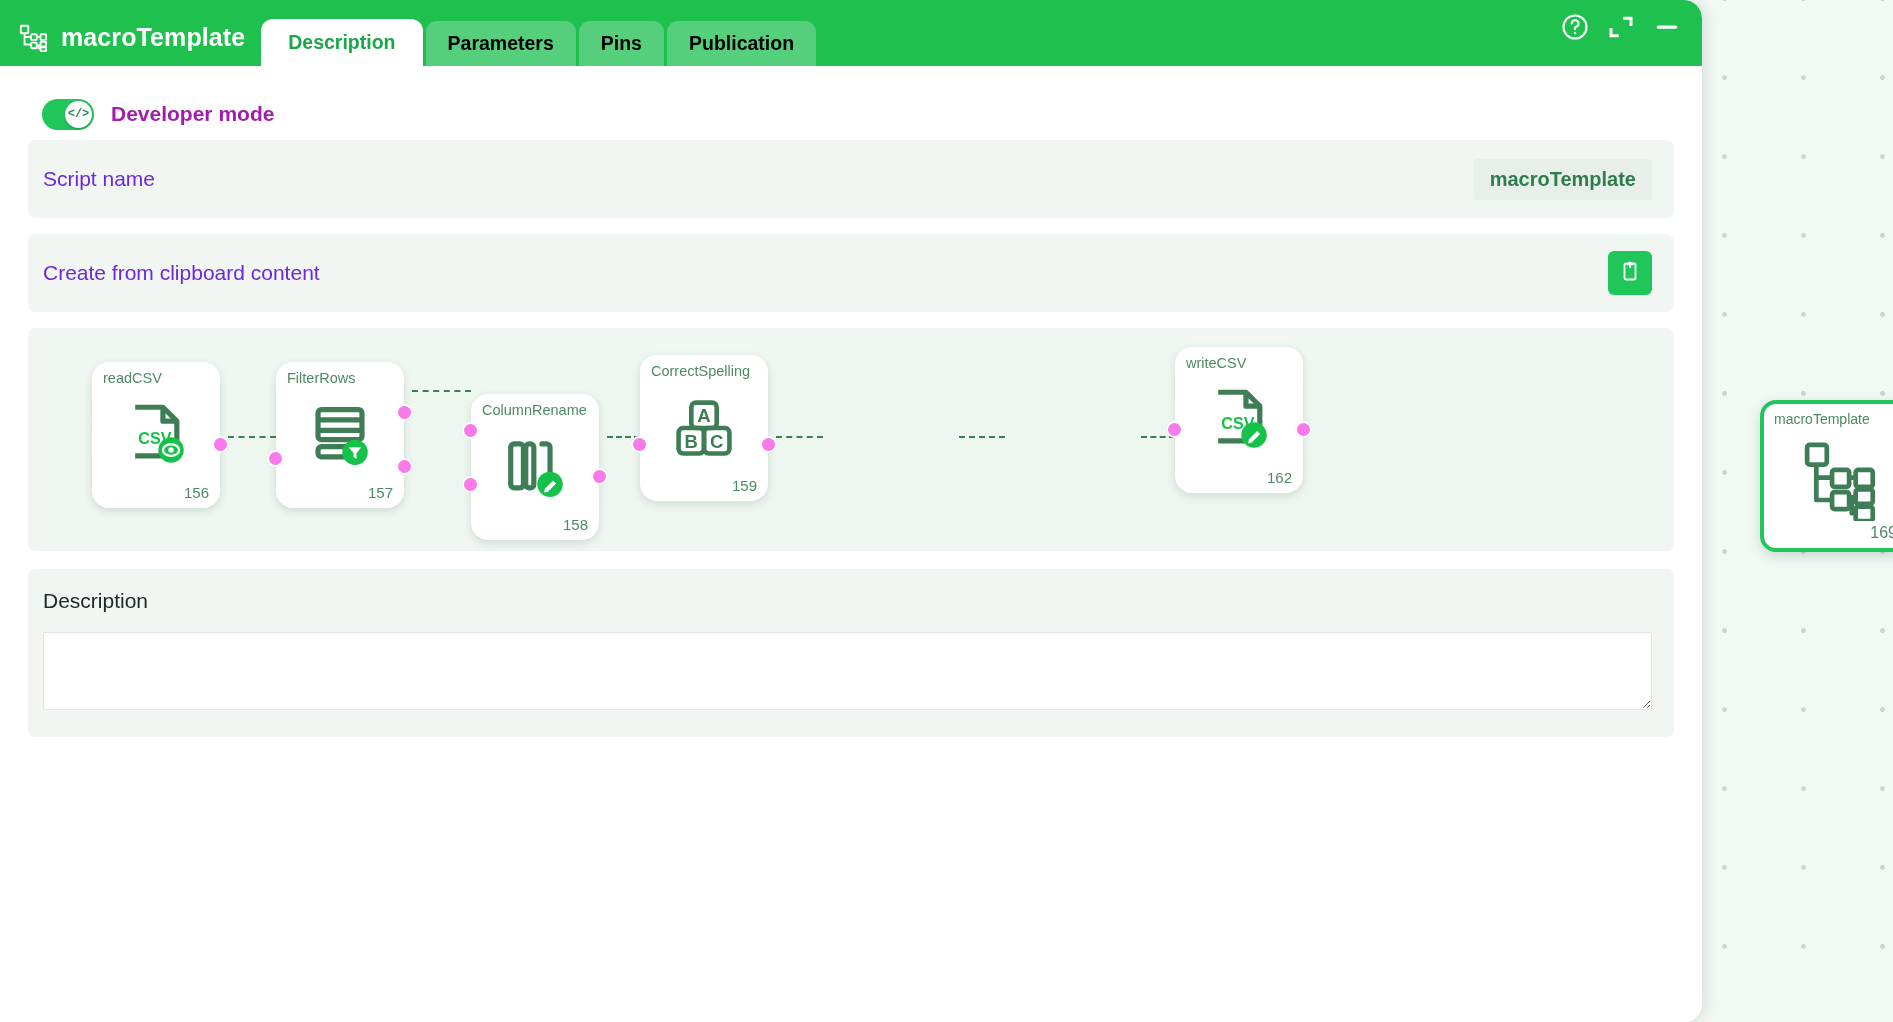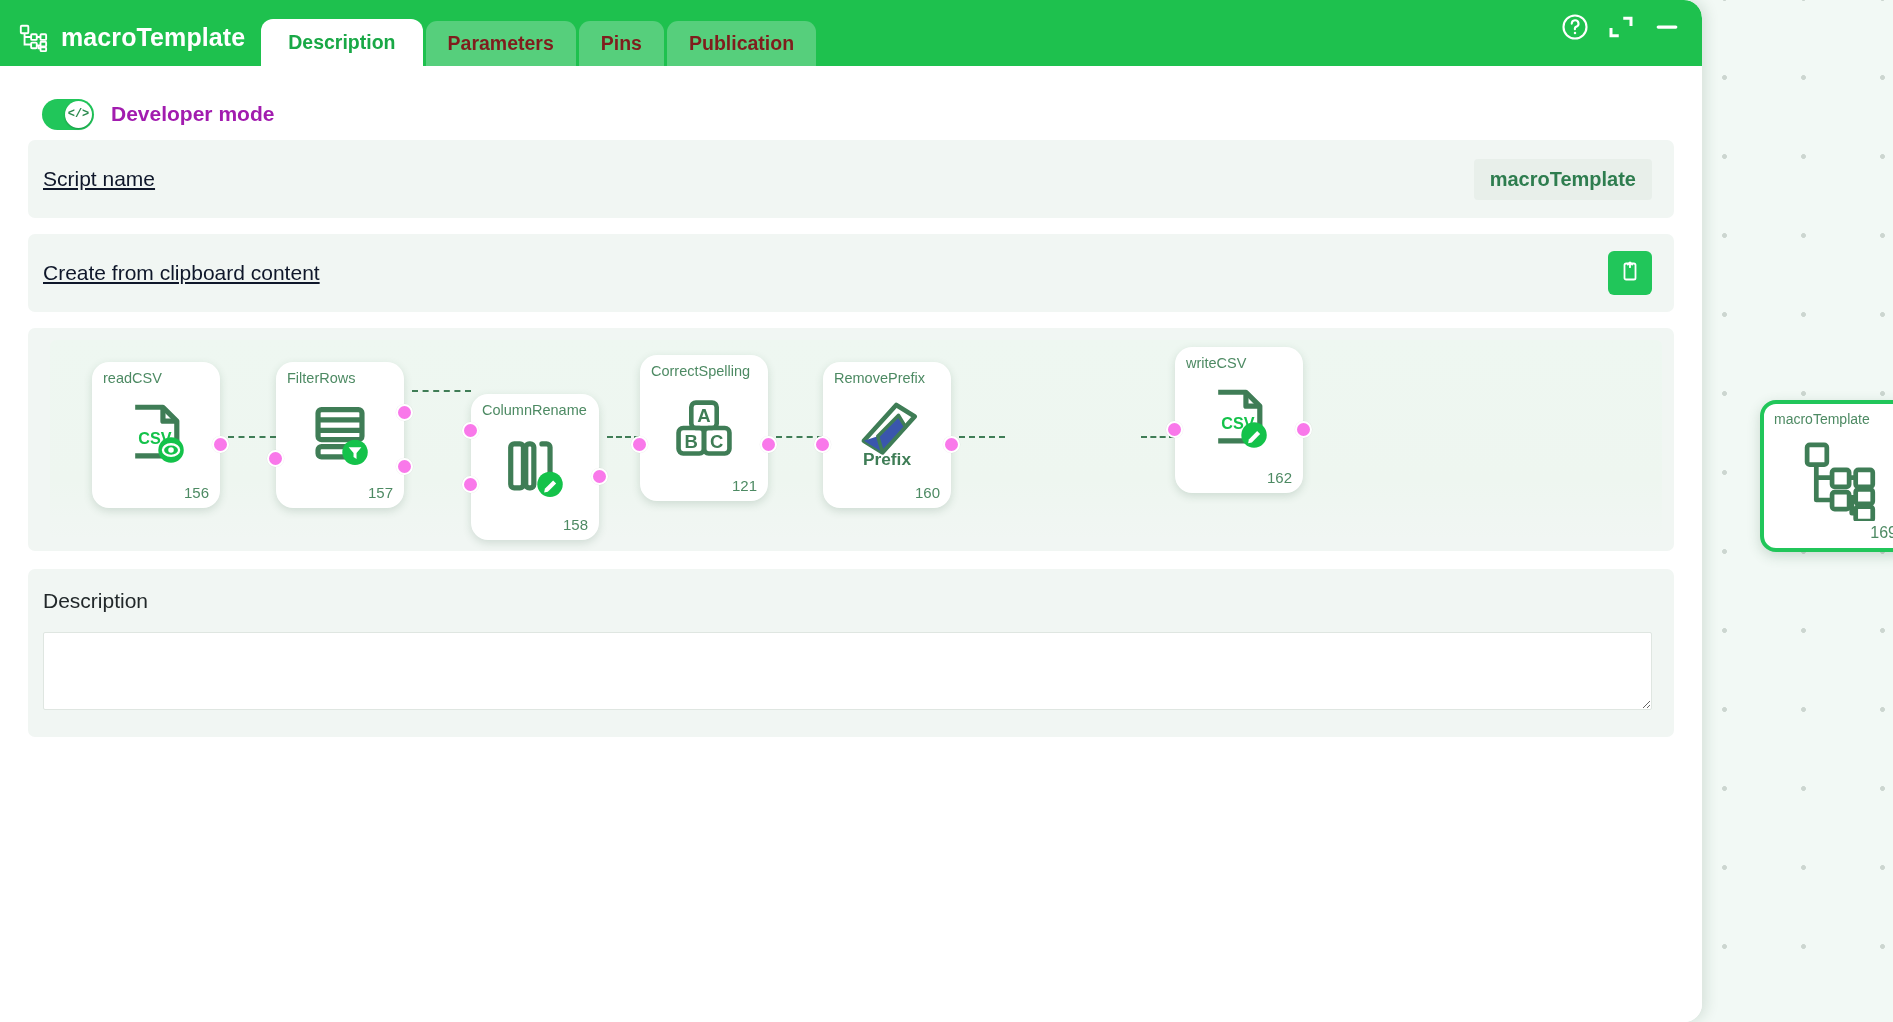--- a/index.html
+++ b/index.html
@@ -61,21 +61,21 @@
 
   
   #tabs { display: flex; align-items: flex-end; gap: 3px; height: 100%; padding-bottom: 0; }
   .tab {
     font-size: 19.5px;
     height: 45px;
     line-height: 45px;
     padding: 0 22px;
     border-radius: 11px 11px 0 0;
     background: #56cf7c;
-    color: #7f1d1d;
+    color: #000000;
     font-weight: bold;
     white-space: nowrap;
     cursor: pointer;
     user-select: none;
   }
   .tab.active {
     background: #ffffff;
     color: #19a846;
     height: 47px;
     line-height: 47px;
@@ -147,23 +147,22 @@
     border-radius: 7px;
     margin: 0 0 16px 0;
     height: 78px;
     display: flex;
     align-items: center;
     justify-content: space-between;
     padding: 0 22px 0 15px;
   }
   .row-label {
     font-size: 21px;
-    color: #0f172a;
+    color: #6d28d9;
     font-weight: normal;
-    text-decoration: underline;
   }
   .value-chip {
     background: #e8efea;
     color: #2e7d4f;
     font-weight: bold;
     font-size: 20px;
     padding: 9px 16px;
     border-radius: 4px;
     white-space: nowrap;
   }
@@ -433,49 +432,35 @@
                 <path d="M40.5 50.8 l7.2-7.2 2.6 2.6 -7.2 7.2 -3.2 .6 z" fill="#ffffff"></path>
               </svg>
             </span>
             <span class="port" style="left:-9px;top:28px;"></span>
             <span class="port" style="left:-9px;top:82px;"></span>
             <span class="port" style="right:-9px;top:74px;"></span>
           </div>
 
           <div class="node" style="left:590px;top:15px;">
             <span class="node-title">CorrectSpelling</span>
-            <span class="node-id">121</span>
+            <span class="node-id">159</span>
             <span class="node-icon">
               <svg viewBox="0 0 64 64" fill="none">
                 <rect x="21" y="10" width="22" height="22" rx="4" stroke="#3f7d56" stroke-width="4"></rect>
                 <text x="32" y="27" font-family="Liberation Sans" font-size="16" font-weight="bold" fill="#3f7d56" text-anchor="middle">A</text>
                 <rect x="10" y="32" width="22" height="22" rx="4" stroke="#3f7d56" stroke-width="4"></rect>
                 <text x="21" y="49" font-family="Liberation Sans" font-size="16" font-weight="bold" fill="#3f7d56" text-anchor="middle">B</text>
                 <rect x="32" y="32" width="22" height="22" rx="4" stroke="#3f7d56" stroke-width="4"></rect>
                 <text x="43" y="49" font-family="Liberation Sans" font-size="16" font-weight="bold" fill="#3f7d56" text-anchor="middle">C</text>
               </svg>
             </span>
             <span class="port" style="left:-9px;top:81px;"></span>
             <span class="port" style="right:-9px;top:81px;"></span>
           </div>
 
-          <div class="node" style="left:773px;top:22px;">
-            <span class="node-title">RemovePrefix</span>
-            <span class="node-id">160</span>
-            <span class="node-icon">
-              <svg viewBox="0 0 64 64" fill="none">
-                <path d="M40 6 L56 16 L28 47 L12 37 Z" fill="#ffffff" stroke="#3f7d56" stroke-width="4" stroke-linejoin="round"></path>
-                <path d="M12 37 L28 47 L24 33 Z" fill="#3a56ad"></path>
-                <path d="M24 33 L28 47 L48 25 L42 15 Z" fill="#3a56ad" stroke="#3f7d56" stroke-width="3" stroke-linejoin="round"></path>
-                <text x="32" y="58" font-family="Liberation Sans" font-size="15" font-weight="bold" fill="#3f7d56" text-anchor="middle">Prefix</text>
-              </svg>
-            </span>
-            <span class="port" style="left:-9px;top:74px;"></span>
-            <span class="port" style="right:-9px;top:74px;"></span>
-          </div>
 
 
           <div class="node" style="left:1125px;top:7px;">
             <span class="node-title">writeCSV</span>
             <span class="node-id">162</span>
             <span class="node-icon">
               <svg viewBox="0 0 64 64" fill="none">
                 <path d="M14 8 h24 l12 12 v28 a2 2 0 0 1-2 2 H14" stroke="#3f7d56" stroke-width="4.5" stroke-linejoin="round"></path>
                 <path d="M38 8 v12 h12" stroke="#3f7d56" stroke-width="4.5" stroke-linejoin="round"></path>
                 <text x="31" y="40" font-family="Liberation Sans" font-size="14" font-weight="bold" fill="#14c24a" text-anchor="middle">CSV</text>

